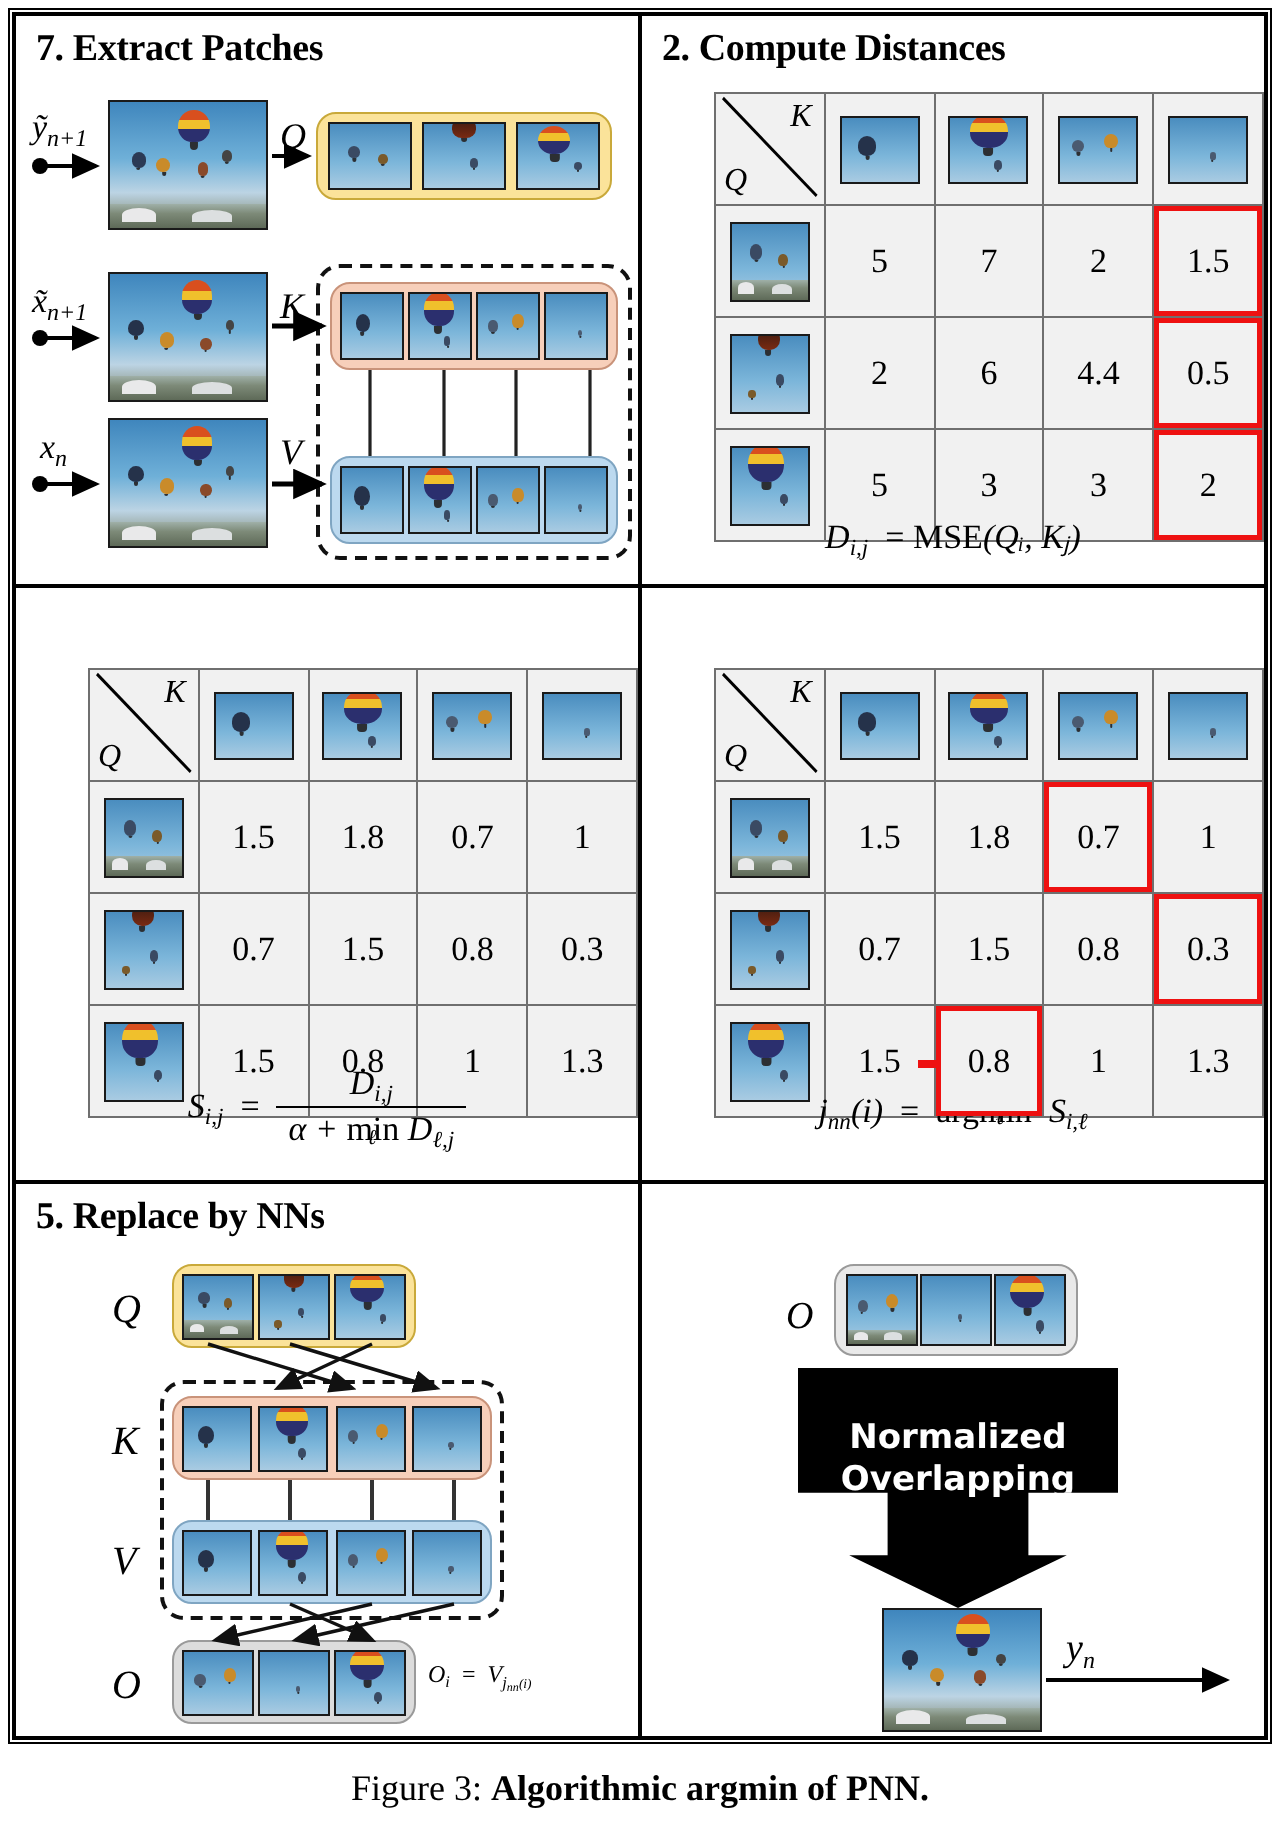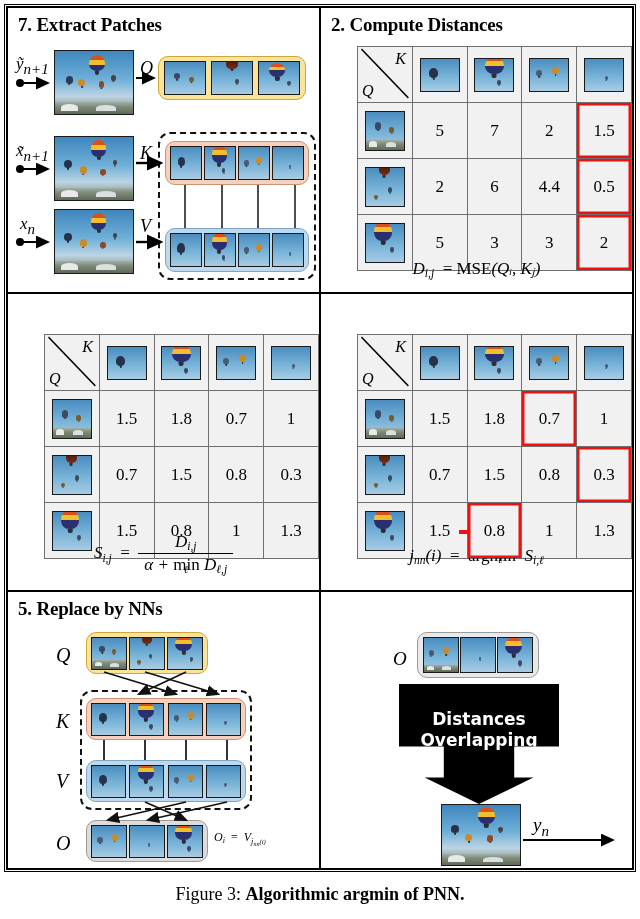--- a/index.html
+++ b/index.html
@@ -80,21 +80,21 @@
   .band-v{background:#bcd9ef;border-color:#7fa5c2;}
   .band-o{background:#dcdcdc;border-color:#9a9a9a;}
   .dashbox{
     position:absolute;box-sizing:border-box;
     border:2px dashed #111;border-radius:12px;
   }
   .mlabel{
     font-family:"Liberation Serif", serif;
     font-style:italic;font-size:17px;
   }
-  .mlabel .sub{font-size:15px;vertical-align:-.32em;}
+  .mlabel .sub{font-size:12px;vertical-align:-.32em;}
   
   .svgl{position:absolute;left:0;top:0;width:100%;height:100%;pointer-events:none;}
   
   .tbl{border-collapse:collapse;}
   .tbl td{
     border:1px solid #6f6f6f;
     background:#f1f1f1;
     text-align:center;vertical-align:middle;
     font-family:"Liberation Serif", serif;
     font-size:17px;
@@ -665,21 +665,21 @@
             <div class="bl" style="left:52%;top:56%;width:8%;height:10%;background:#4a5a70;"></div>
           </div>
         <div class="patch" style="width:36px;height:36px;">
             <div class="bl" style="left:22%;top:-4%;width:50%;height:52%;background:linear-gradient(#d94f1e 0 26%,#f0c02c 26% 52%,#2b2f6e 52% 100%);"></div>
             <div class="bl" style="left:58%;top:66%;width:12%;height:16%;background:#3a4a63;"></div>
           </div>
       </div>
 
       <div class="aggbox" style="left:78px;top:92px;width:160px;height:120px;clip-path:polygon(0% 0%,100% 0%,100% 52%,72% 52%,72% 78%,84% 78%,50% 100%,16% 78%,28% 78%,28% 52%,0% 52%);">
         <div style="margin-top:-28px;">
-          <div>Distances</div>
+          <div>Normalized</div>
           <div>Overlapping</div>
         </div>
       </div>
 
       <div class="photo" style="position:absolute;left:120px;top:212px;width:80px;height:62px;">
         <div class="ground"></div>
         <div class="bl" style="left:46%;top:4%;width:22%;height:28%;background:linear-gradient(#d94f1e 0 30%,#f0c02c 30% 58%,#2b2f6e 58% 100%);"></div>
         <div class="bl" style="left:12%;top:34%;width:10%;height:13%;background:#25324a;"></div>
         <div class="bl" style="left:30%;top:48%;width:9%;height:12%;background:#c98b2a;"></div>
         <div class="bl" style="left:58%;top:50%;width:8%;height:11%;background:#8a4a2a;"></div>

